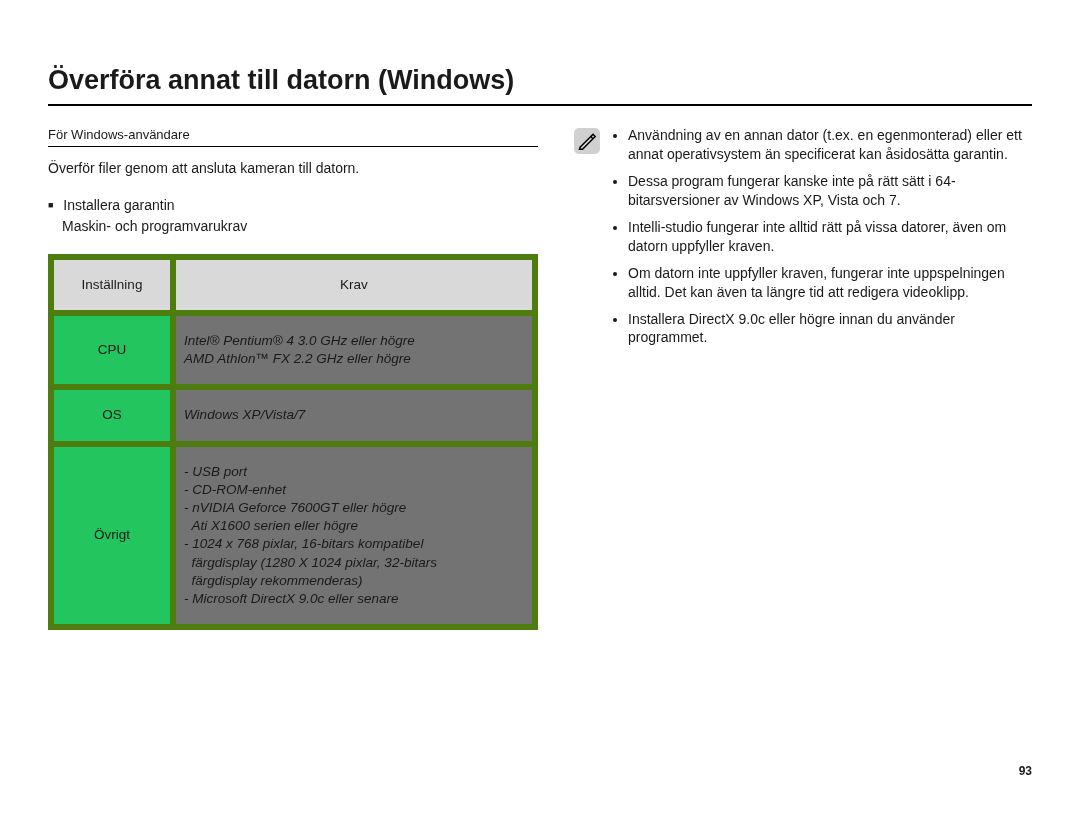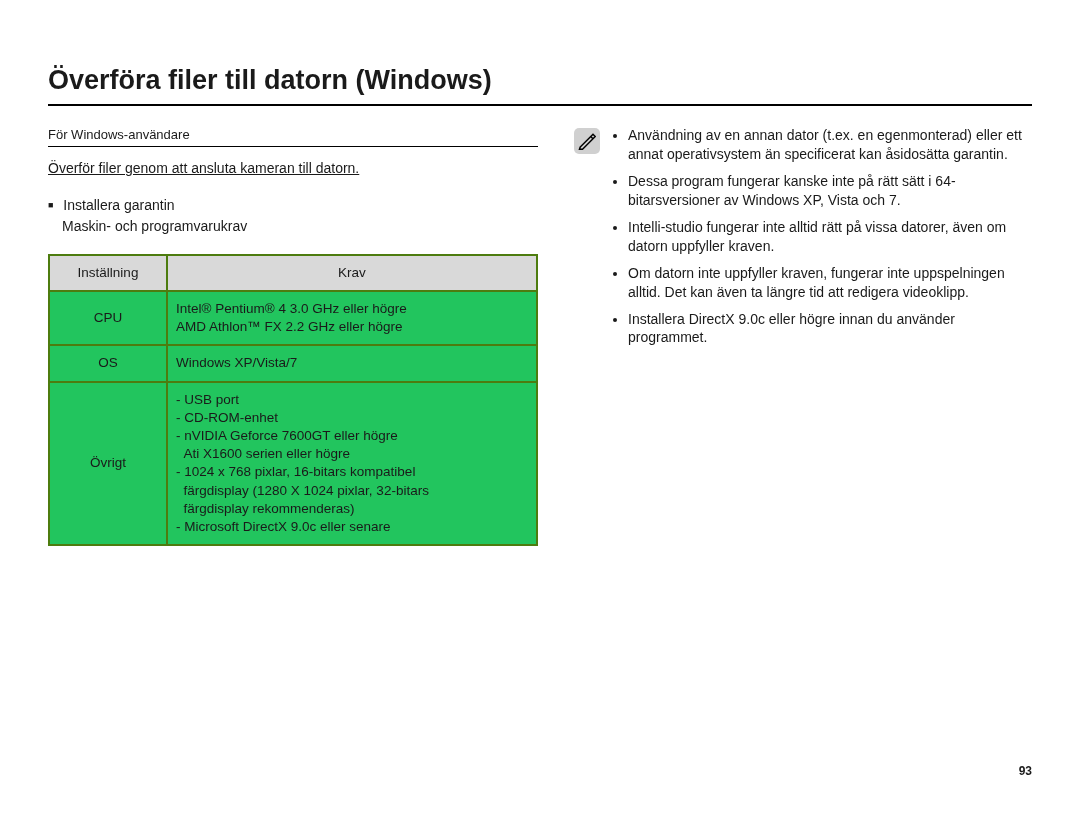--- a/index.html
+++ b/index.html
@@ -50,57 +50,57 @@
     font-weight: normal;
     margin: 0 0 2px 0;
   }
   hr.sub-rule {
     border: none;
     border-top: 1px solid #000;
     margin: 0;
   }
   .intro {
     margin: 10px 0 18px 0;
-    text-decoration: underline;
   }
   .bullet-head {
     margin: 0 0 2px 0;
   }
   .bullet-sq::before {
     content: "■";
     font-size: 9px;
     vertical-align: 2px;
     margin-right: 6px;
   }
   .subline {
     margin: 0 0 18px 14px;
   }
   table.req {
     border-collapse: collapse;
     width: 100%;
     font-size: 13.5px;
   }
   table.req th, table.req td {
-    border: 2px solid #4d7c0f;
-    padding: 8px 8px;
+    border: 6px solid #4d7c0f;
+    padding: 16px 8px;
     vertical-align: middle;
     text-align: left;
     font-weight: normal;
   }
   table.req th {
     background: #d9d9d9;
     text-align: center;
   }
   table.req td.labelcell {
     background: #22c55e;
     text-align: center;
     width: 100px;
   }
   table.req td.valcell {
-    background: #22c55e;
+    background: #737373;
+    font-style: italic;
   }
   .ovrigt-list {
     list-style: none;
     padding: 0;
     margin: 0;
   }
   .ovrigt-list li {
     text-indent: -10px;
     padding-left: 10px;
     margin: 0;
@@ -134,21 +134,21 @@
     bottom: 36px;
     right: 48px;
     font-size: 12px;
     font-weight: bold;
   }
 </style>
 </head>
 <body>
 
 <div class="page">
-  <h1 class="title">Överföra filer till datorn (Windows)</h1>
+  <h1 class="title">Överföra annat till datorn (Windows)</h1>
   <hr class="title-rule">
 
   <div class="cols">
     <div class="col-left">
       <div class="subhead-wrap">
         <h2 class="subhead">För Windows-användare</h2>
         <hr class="sub-rule">
       </div>
       <p class="intro">Överför filer genom att ansluta kameran till datorn.</p>
 

